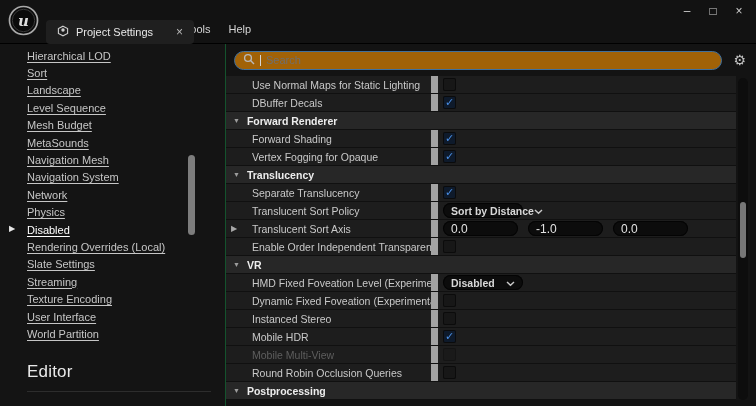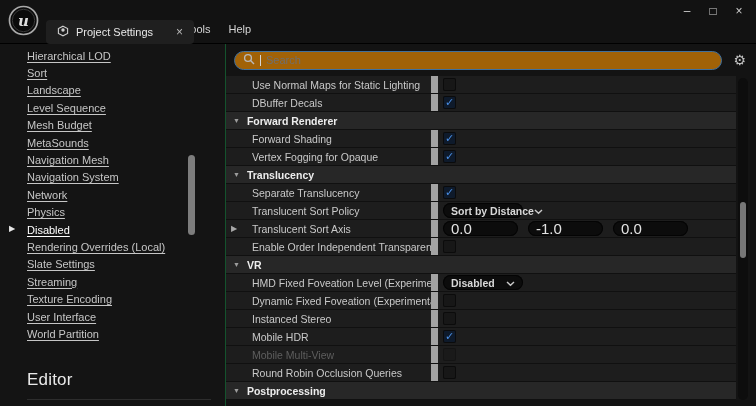--- a/index.html
+++ b/index.html
@@ -22,21 +22,21 @@
   
   .content{ display:flex; height:362px; }
 
   .sidebar{ width:226px; background:#141414; position:relative; padding-top:3px; flex:0 0 226px; border-right:1px solid #14532d; overflow:hidden; }
   .sidebar-list{ padding-left:27px; }
   .nav-item{ height:17.4px; display:flex; align-items:center; position:relative; font-size:11px; }
   .nav-arrow{ position:absolute; left:-18px; top:3px; font-size:8px; color:#e8e8e8; }
   .nav-link{ color:#c6c6c6; text-decoration:underline; text-underline-offset:2px; white-space:nowrap; cursor:pointer; }
   .nav-item.selected .nav-link{ color:#ffffff; }
   .sidebar-footer{ position:absolute; left:27px; right:14px; top:318px; }
-  .editor-heading{ font-size:17px; color:#e9e9e9; letter-spacing:.2px;margin-top:8px; }
+  .editor-heading{ font-size:17px; color:#e9e9e9; letter-spacing:.2px; }
   .sidebar-divider{ margin-top:9px; border-top:1px solid #2d2d2d; }
   .sidebar-thumb{ position:absolute; left:188px; top:111px; width:7px; height:80px; border-radius:4px; background:#7d7d7d; }
 
   .settings-panel{ flex:1; background:#131313; position:relative; overflow:hidden; }
   .search-row{ height:32px; display:flex; align-items:center; padding:0 8px; gap:9px; }
   .search-box{ flex:1; height:19px; background:#a16207; border:1px solid #40709d; border-radius:10px; display:flex; align-items:center; padding:0 8px; gap:5px; }
   .search-caret{ width:1px; height:11px; background:#d6d6d6; }
   .search-input{ flex:1; background:transparent; border:none; outline:none; color:#dddddd; font-size:11px; font-family:inherit; }
   .search-input::placeholder{ color:#6f6f6f; }
   .gear-btn{ background:none; border:none; color:#c2c2c2; font-size:14px; line-height:1; padding:0 2px; font-family:"DejaVu Sans",sans-serif; }
@@ -51,21 +51,21 @@
   .section-row{ height:18px; display:flex; align-items:center; gap:7px; background:#272727; border-bottom:1px solid #101010; padding-left:7px; }
   .section-arrow{ font-size:7px; color:#9d9d9d; }
   .section-label{ font-size:10.5px; font-weight:bold; color:#ededed; }
 
   .checkbox{ width:13px; height:13px; border-radius:2px; background:#171717; box-shadow:inset 0 0 0 1px #0b0b0b; display:flex; align-items:center; justify-content:center; }
   .checkbox.checked{ background:#0e1a2b; }
   .checkbox .check{ font-size:11px; font-weight:bold; color:#4a8fe6; line-height:1; transform:translateY(-0.5px); }
   .row.disabled .checkbox{ opacity:.45; }
 
   .dropdown{ width:80px; height:15px; background:#0c0c0c; border-radius:8px; box-shadow:inset 0 0 0 1px #040404; display:flex; align-items:center; justify-content:space-between; padding:0 8px; font-size:10.5px; color:#d8d8d8; white-space:nowrap;font-weight:bold; }
-  .num-field{ width:75px; height:15px; background:#0c0c0c; border-radius:8px; box-shadow:inset 0 0 0 1px #040404; display:flex; align-items:center; padding:0 8px; font-size:15px; color:#e3e3e3; }
+  .num-field{ width:75px; height:15px; background:#0c0c0c; border-radius:8px; box-shadow:inset 0 0 0 1px #040404; display:flex; align-items:center; padding:0 8px; font-size:12px; color:#e3e3e3; }
 
   .scroll-track{ position:absolute; right:8px; top:34px; bottom:6px; width:10px; background:#0d0d0d; border-radius:5px; }
   .scroll-thumb{ position:absolute; left:2px; top:124px; width:6px; height:56px; border-radius:3px; background:#777777; }
 </style>
 </head>
 <body>
 
 <div class="window">
 
   <div class="titlebar">

